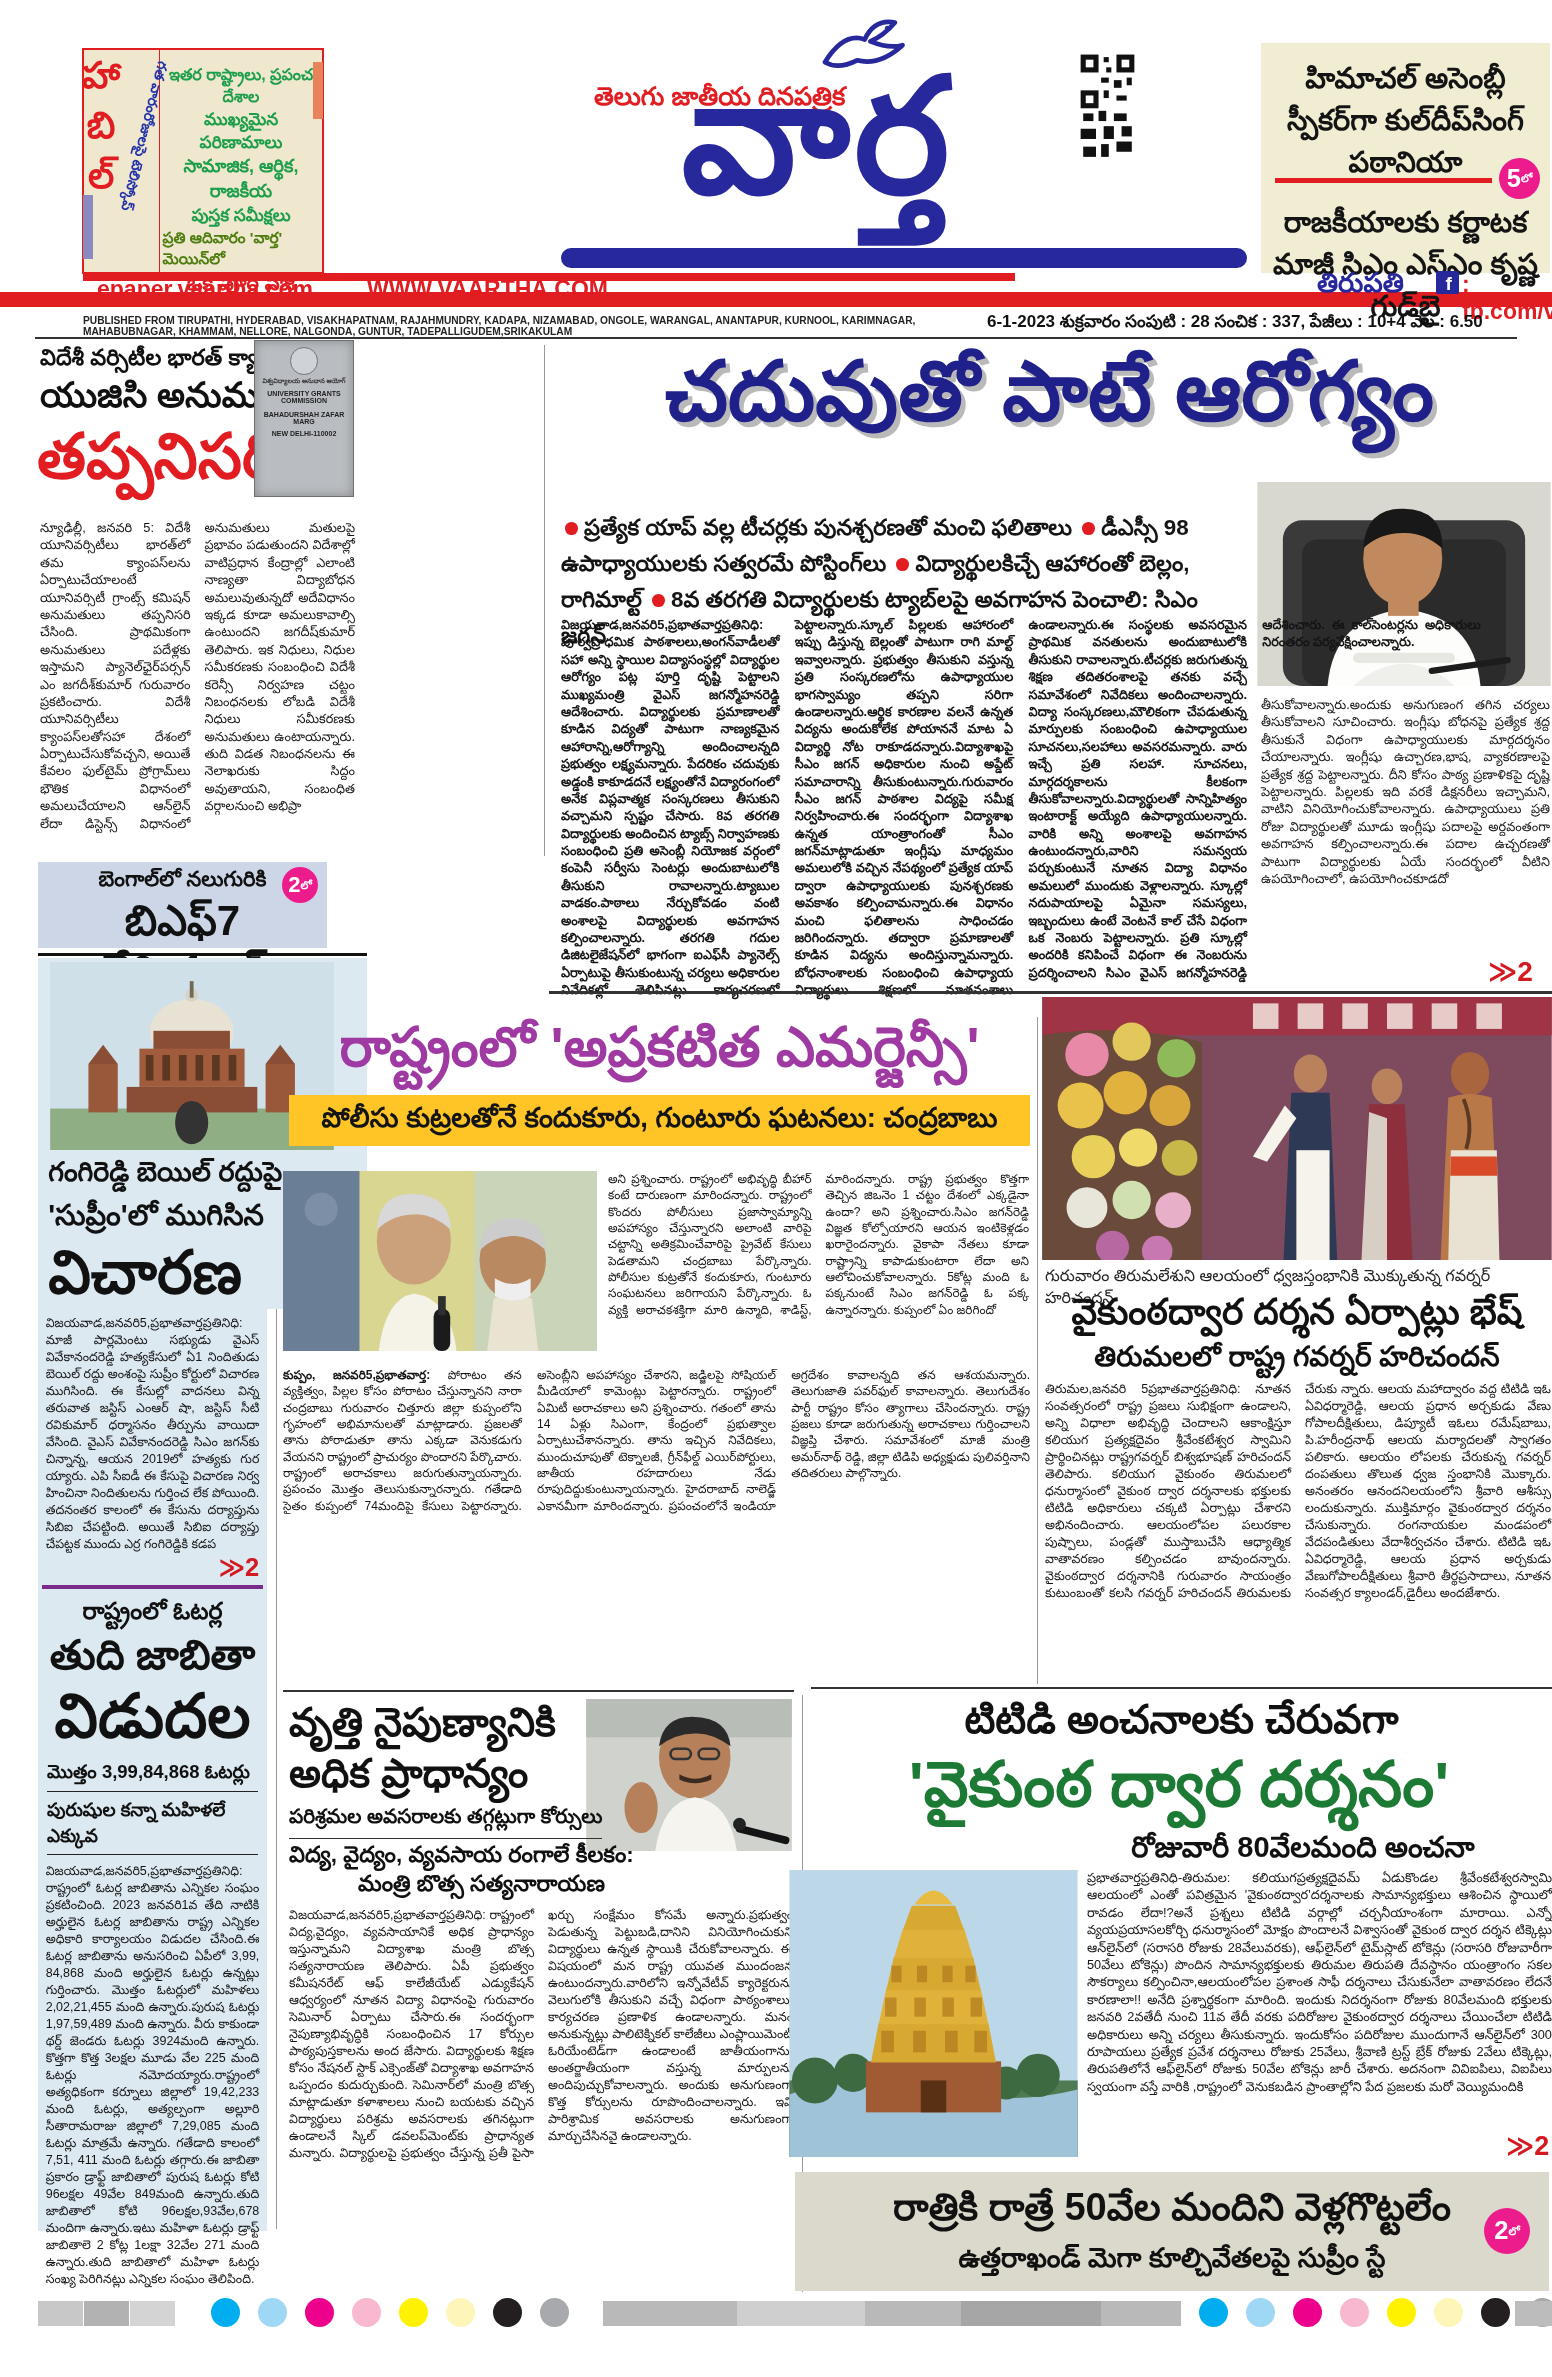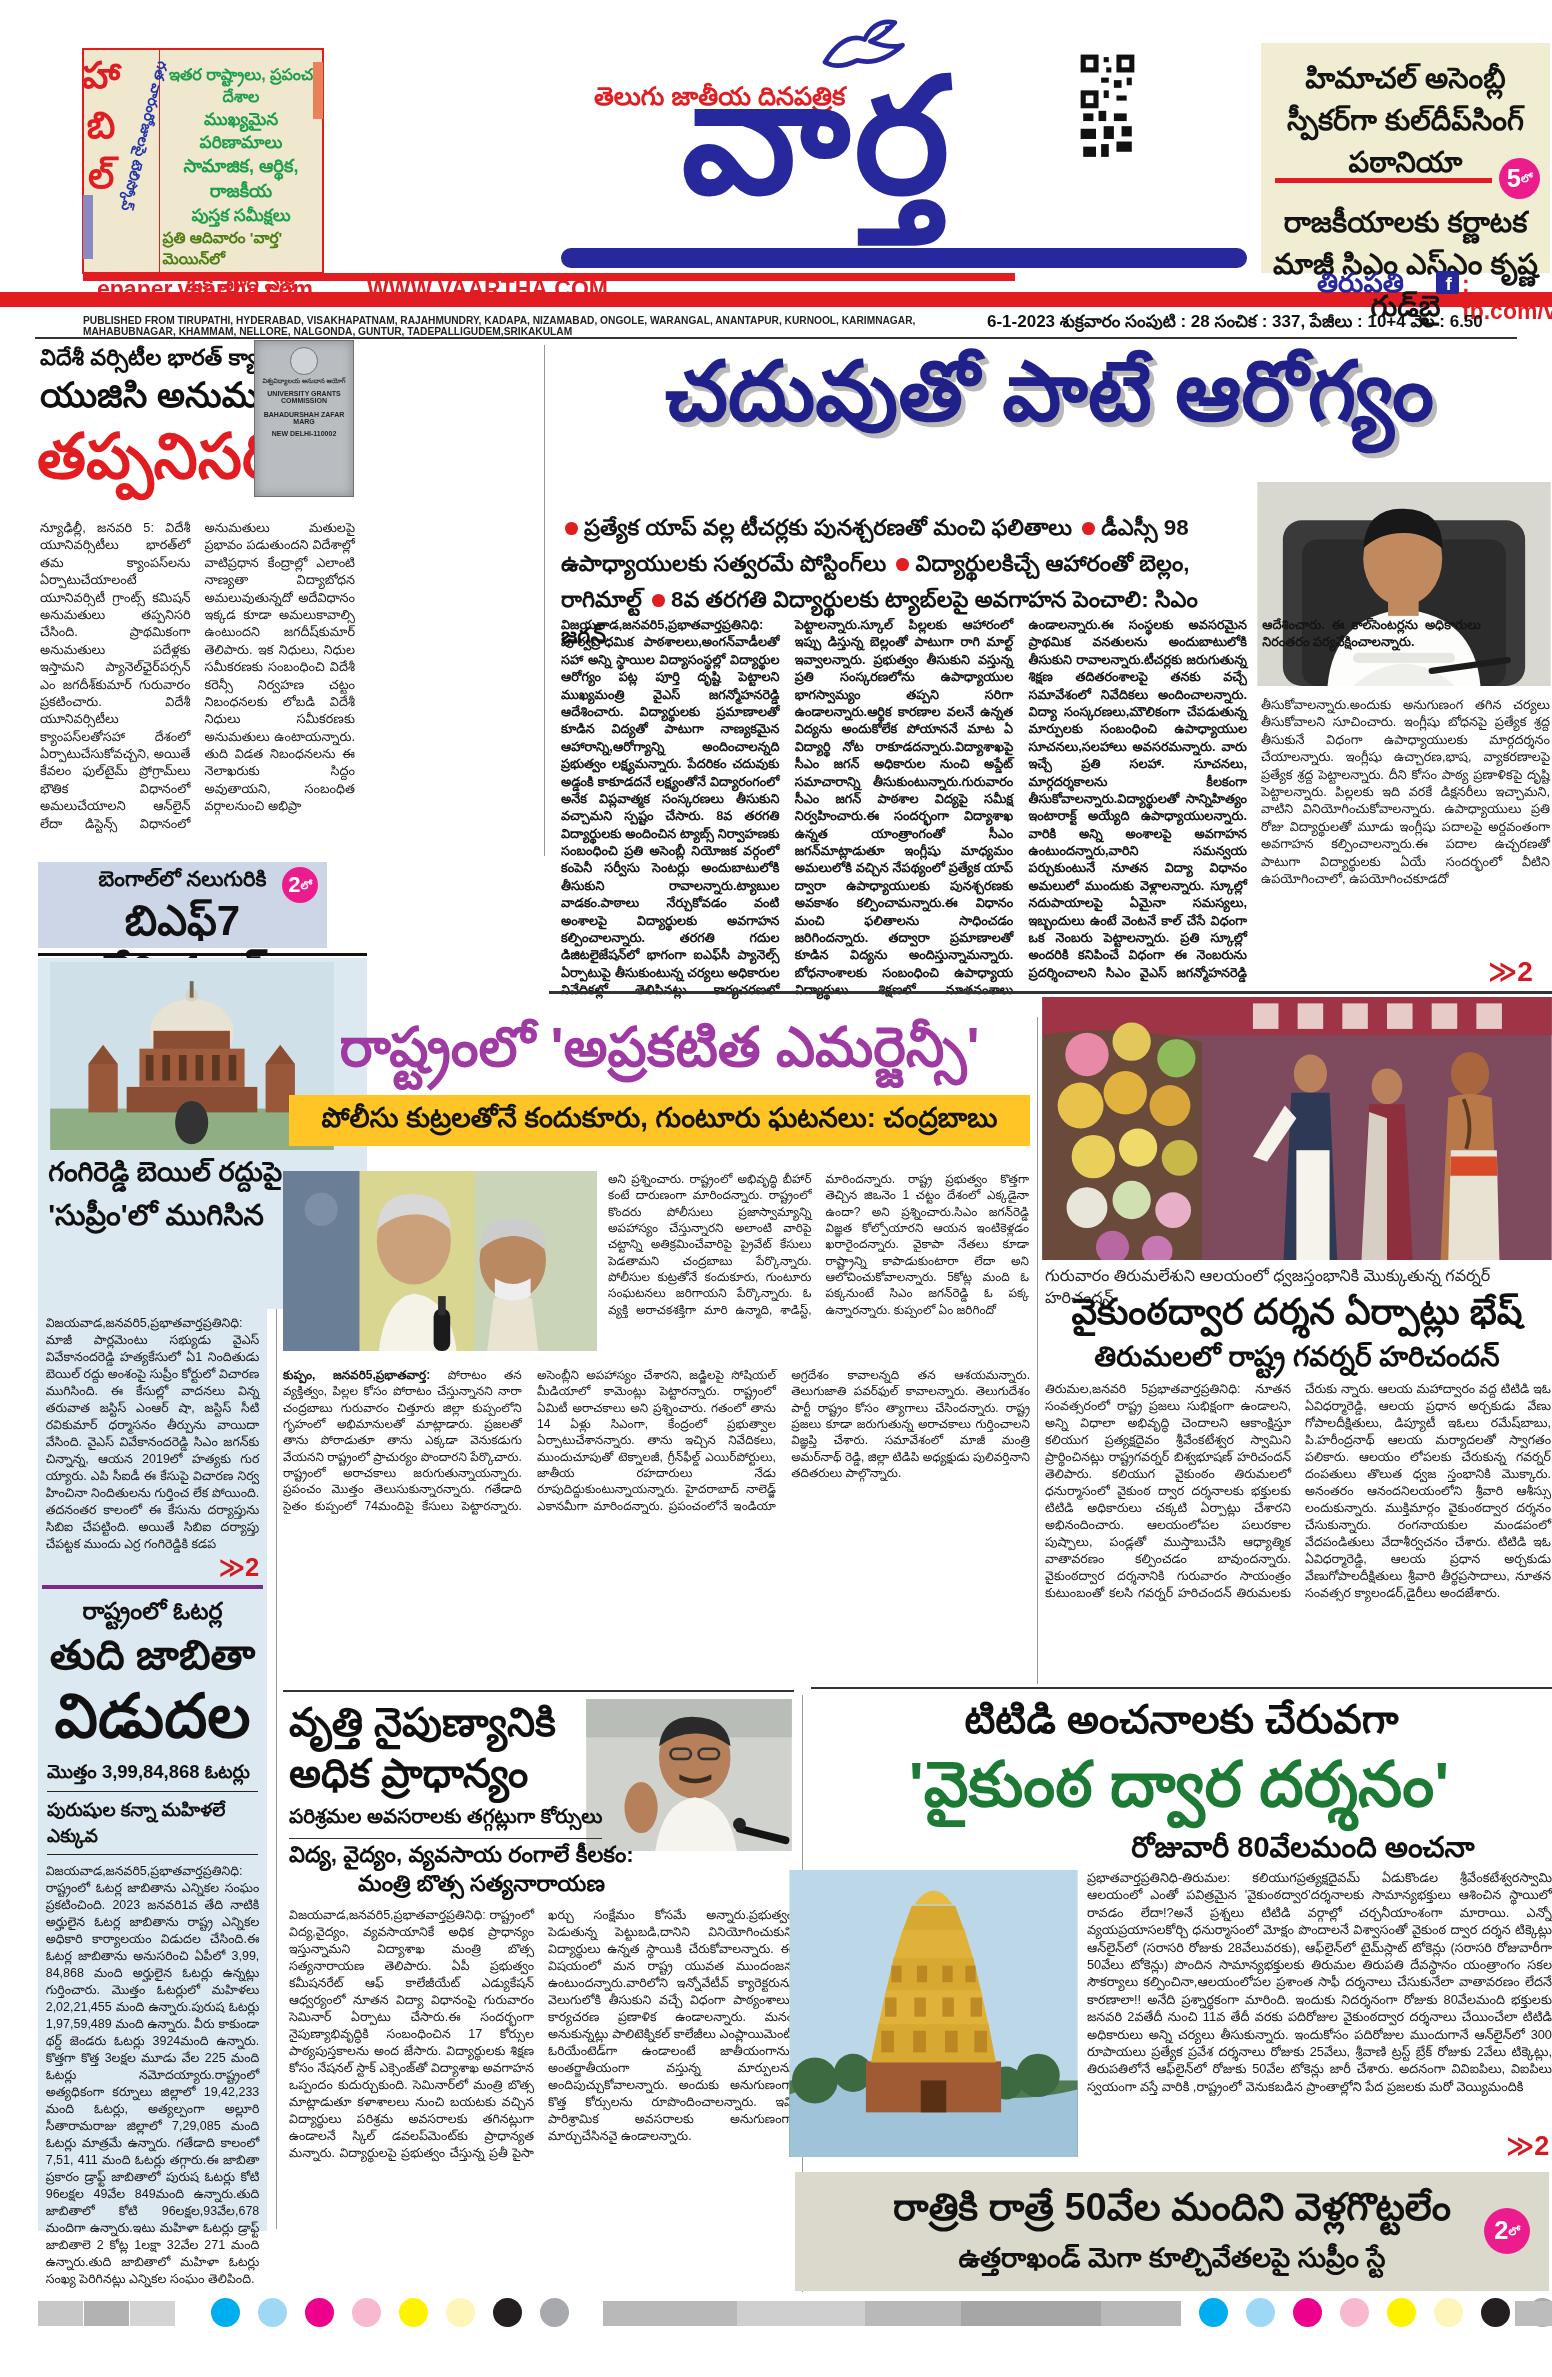--- a/index.html
+++ b/index.html
@@ -205,20 +205,21 @@
           <rect x="202" y="146" width="12" height="40"></rect>
           <rect x="228" y="146" width="12" height="40"></rect>
           <rect x="254" y="146" width="12" height="40"></rect>
           <rect x="280" y="146" width="12" height="40"></rect>
         </g>
       <ellipse cx="222" cy="252" rx="26" ry="34" fill="#333"></ellipse>
     </svg>
   </div>
   <div class="b" style="position:absolute;left:10.2px;top:199px;font-size:27px;">గంగిరెడ్డి బెయిల్ రద్దుపై</div>
   <div class="b" style="position:absolute;left:10.2px;top:241px;font-size:29px;">'సుప్రీం'లో ముగిసిన</div>
+  <div class="b" style="position:absolute;left:10.2px;top:280px;font-size:60px;">విచారణ</div>
 </div>
 <div class="abs" style="left:38px;top:1309px;width:229px;height:276px;background:#dde9f1;padding:0;">
   <div class="bodytxt" style="padding:6.4px 7.7px;font-size:12.5px;">
     <span class="b" style="font-weight:normal;">విజయవాడ,జనవరి5,ప్రభాతవార్తప్రతినిధి: మాజీ పార్లమెంటు సభ్యుడు వైఎస్ వివేకానందరెడ్డి హత్యకేసులో ఏ1 నిందితుడు బెయిల్ రద్దు అంశంపై సుప్రీం కోర్టులో విచారణ ముగిసింది. ఈ కేసుల్లో వాదనలు విన్న తరువాత జస్టిస్ ఎంఆర్ షా, జస్టిస్ సీటి రవికుమార్ ధర్మాసనం తీర్పును వాయిదా వేసింది. వైఎస్ వివేకానందరెడ్డి సిఎం జగన్‌కు చిన్నాన్న, ఆయన 2019లో హత్యకు గుర య్యారు. ఎపి సీఐడీ ఈ కేసుపై విచారణ నిర్వ హించినా నిందితులను గుర్తించ లేక పోయింది. తదనంతర కాలంలో ఈ కేసును దర్యాప్తును సిబిఐ చేపట్టింది. అయితే సిబిఐ దర్యాప్తు చేపట్టక ముందు ఎర్ర గంగిరెడ్డికి కడప</span>
   </div>
   <div class="abs cont" style="right:7.7px;bottom:2.6px;font-size:25.5px;">≫2</div>
 </div>
 
 <div class="abs" style="left:38px;top:1585px;width:229px;height:646px;background:#dde9f1;">
   <div style="margin:0 3.8px;height:3.8px;background:#7a2a8a;"></div>

